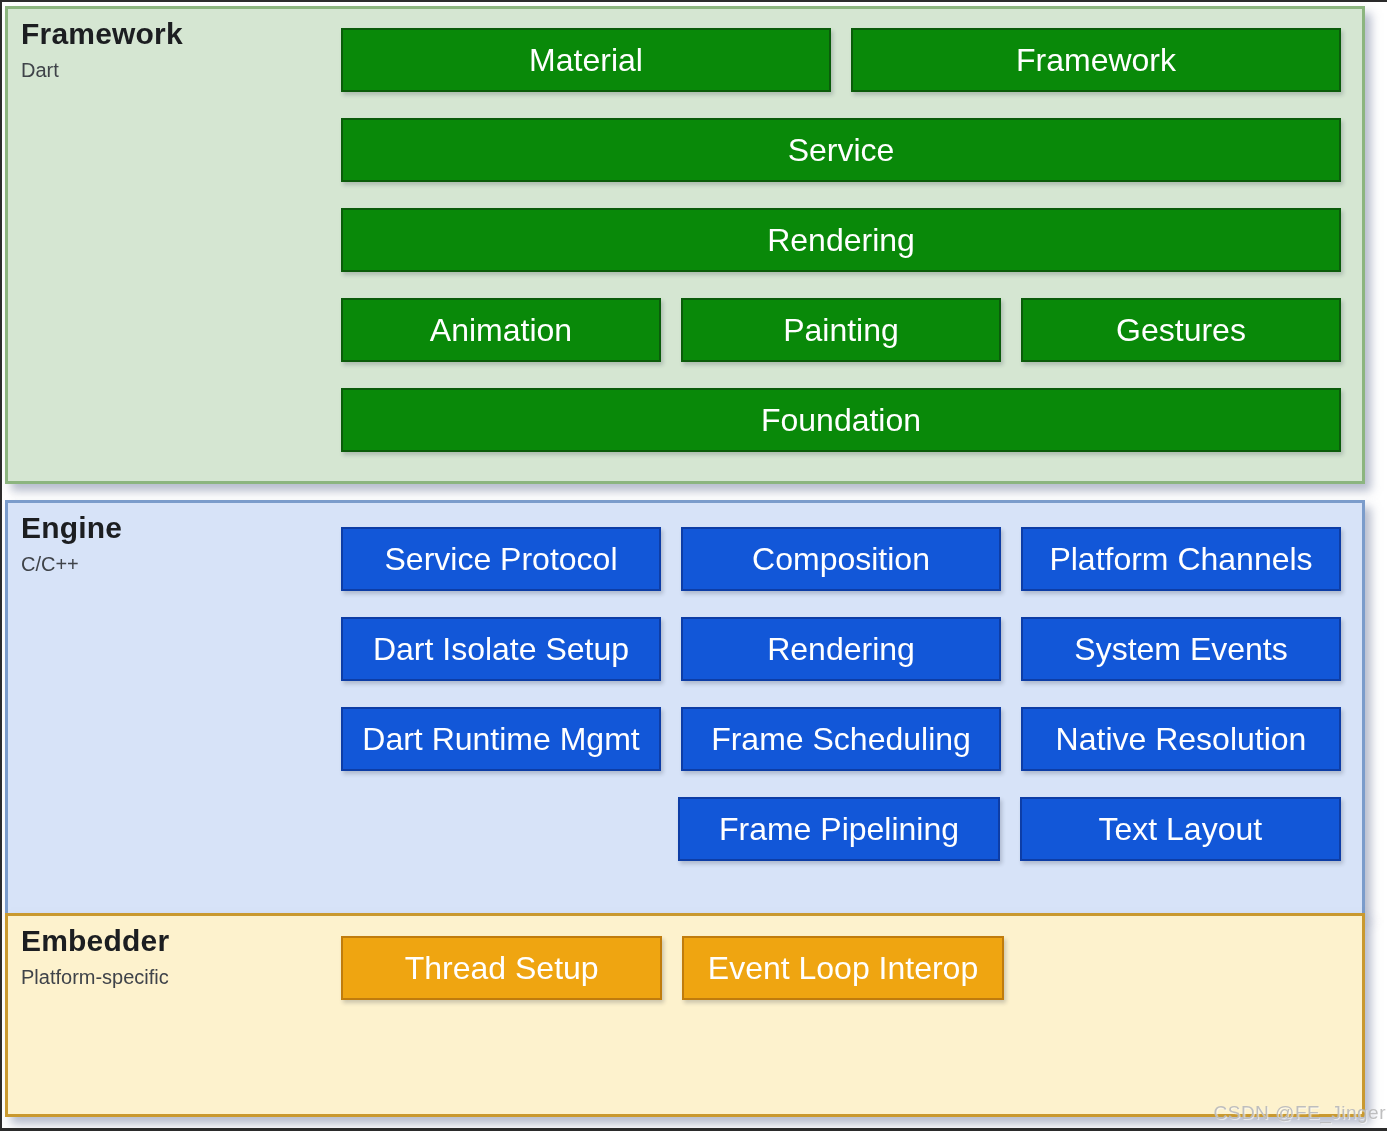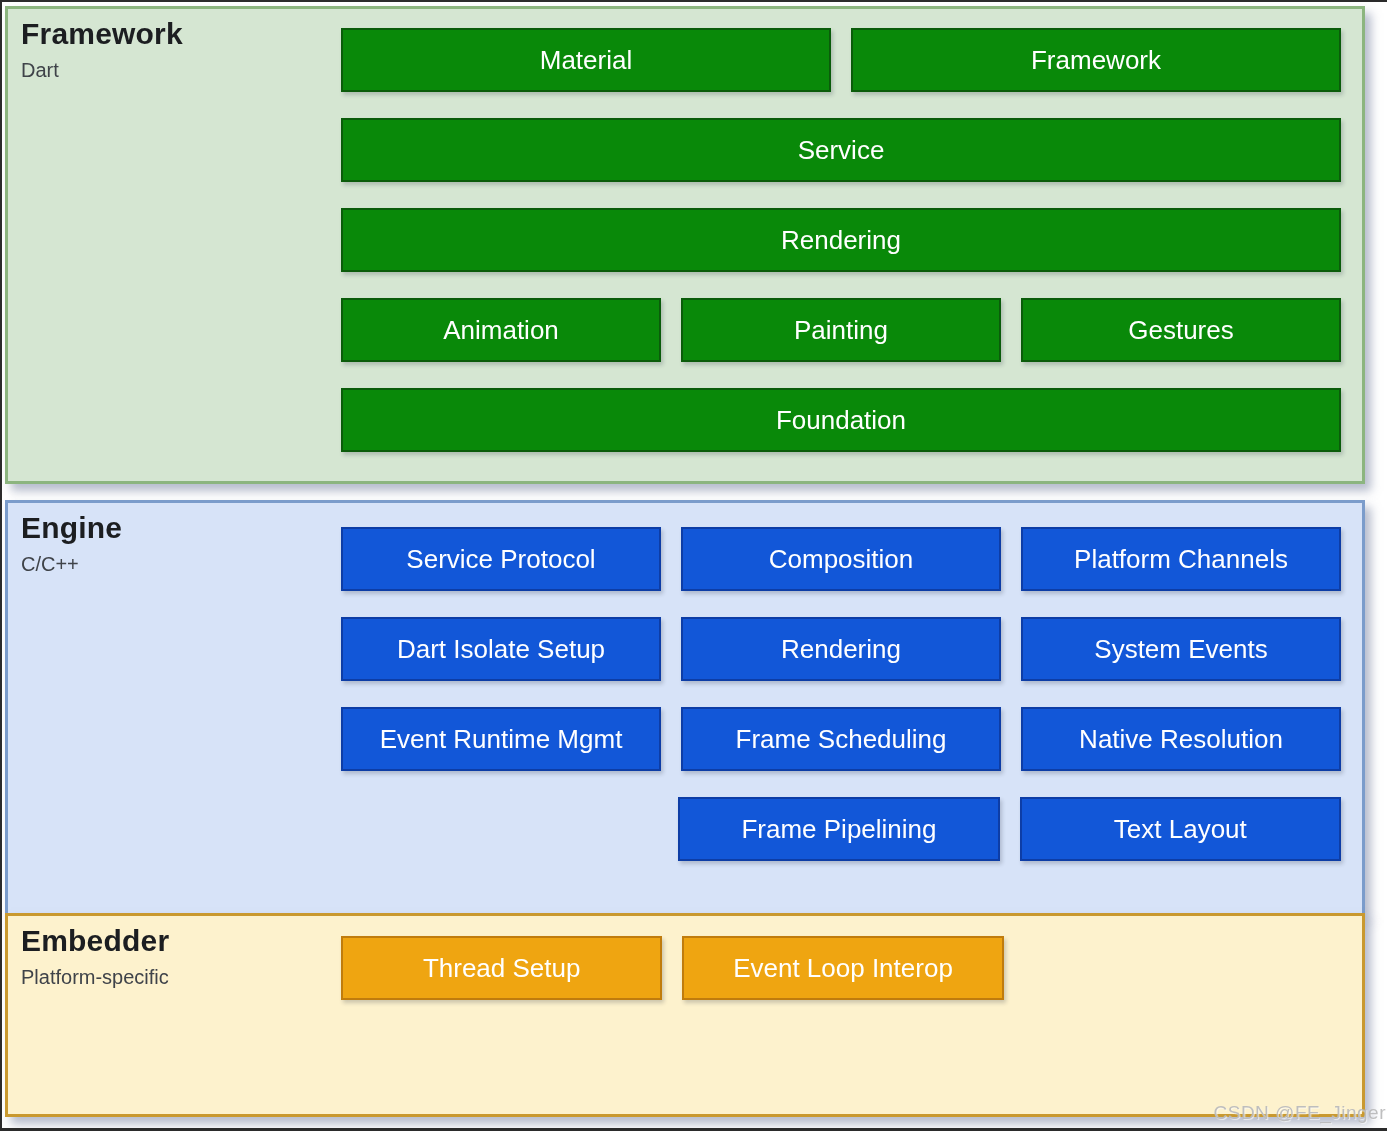--- a/index.html
+++ b/index.html
@@ -72,21 +72,21 @@
   }
   .btn, .spacer {
     flex: 1 1 0;
     height: 64px;
     box-sizing: border-box;
   }
   .btn {
     background: var(--btn-bg, #444);
     border: 2px solid var(--btn-border, #222);
     color: #ffffff;
-    font-size: 26px;
+    font-size: 32px;
     display: flex;
     align-items: center;
     justify-content: center;
     text-align: center;
     box-shadow: 2px 3px 4px rgba(30, 40, 60, 0.22);
     cursor: default;
     white-space: nowrap;
   }
   .spacer {
     background: transparent;
@@ -145,21 +145,21 @@
         <div class="btn">Service Protocol</div>
         <div class="btn">Composition</div>
         <div class="btn">Platform Channels</div>
       </div>
       <div class="row">
         <div class="btn">Dart Isolate Setup</div>
         <div class="btn">Rendering</div>
         <div class="btn">System Events</div>
       </div>
       <div class="row">
-        <div class="btn">Event Runtime Mgmt</div>
+        <div class="btn">Dart Runtime Mgmt</div>
         <div class="btn">Frame Scheduling</div>
         <div class="btn">Native Resolution</div>
       </div>
       <div class="row">
         <div class="spacer"></div>
         <div class="btn">Frame Pipelining</div>
         <div class="btn">Text Layout</div>
       </div>
     </div>
 </div>

